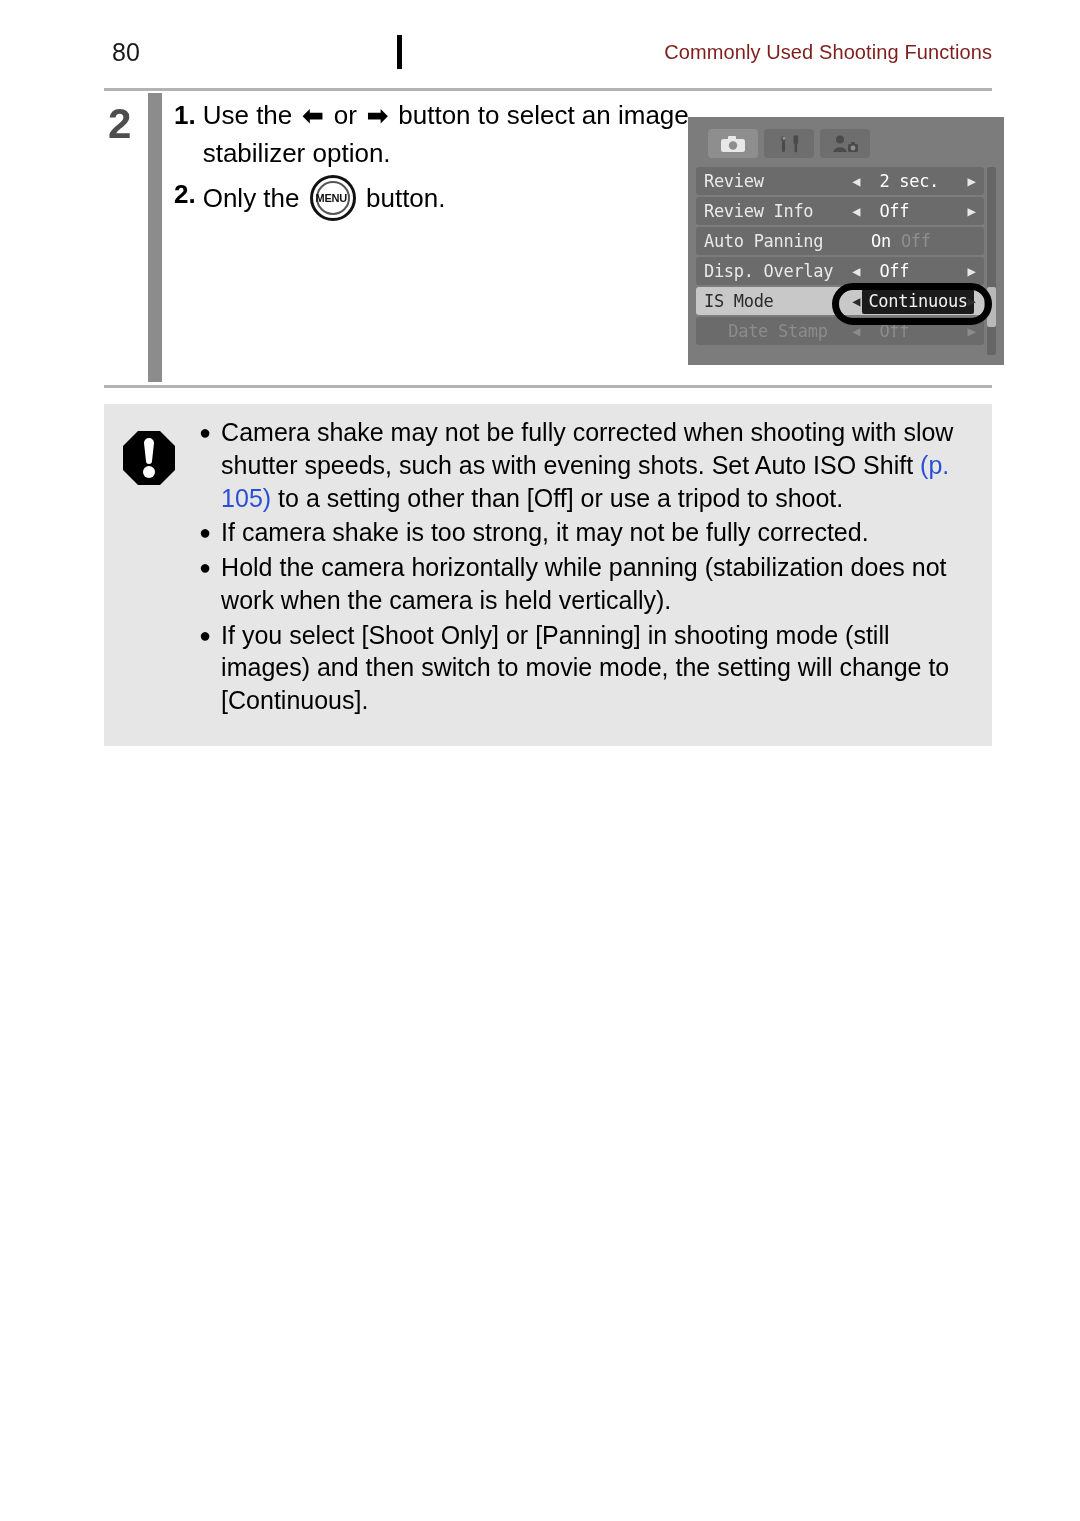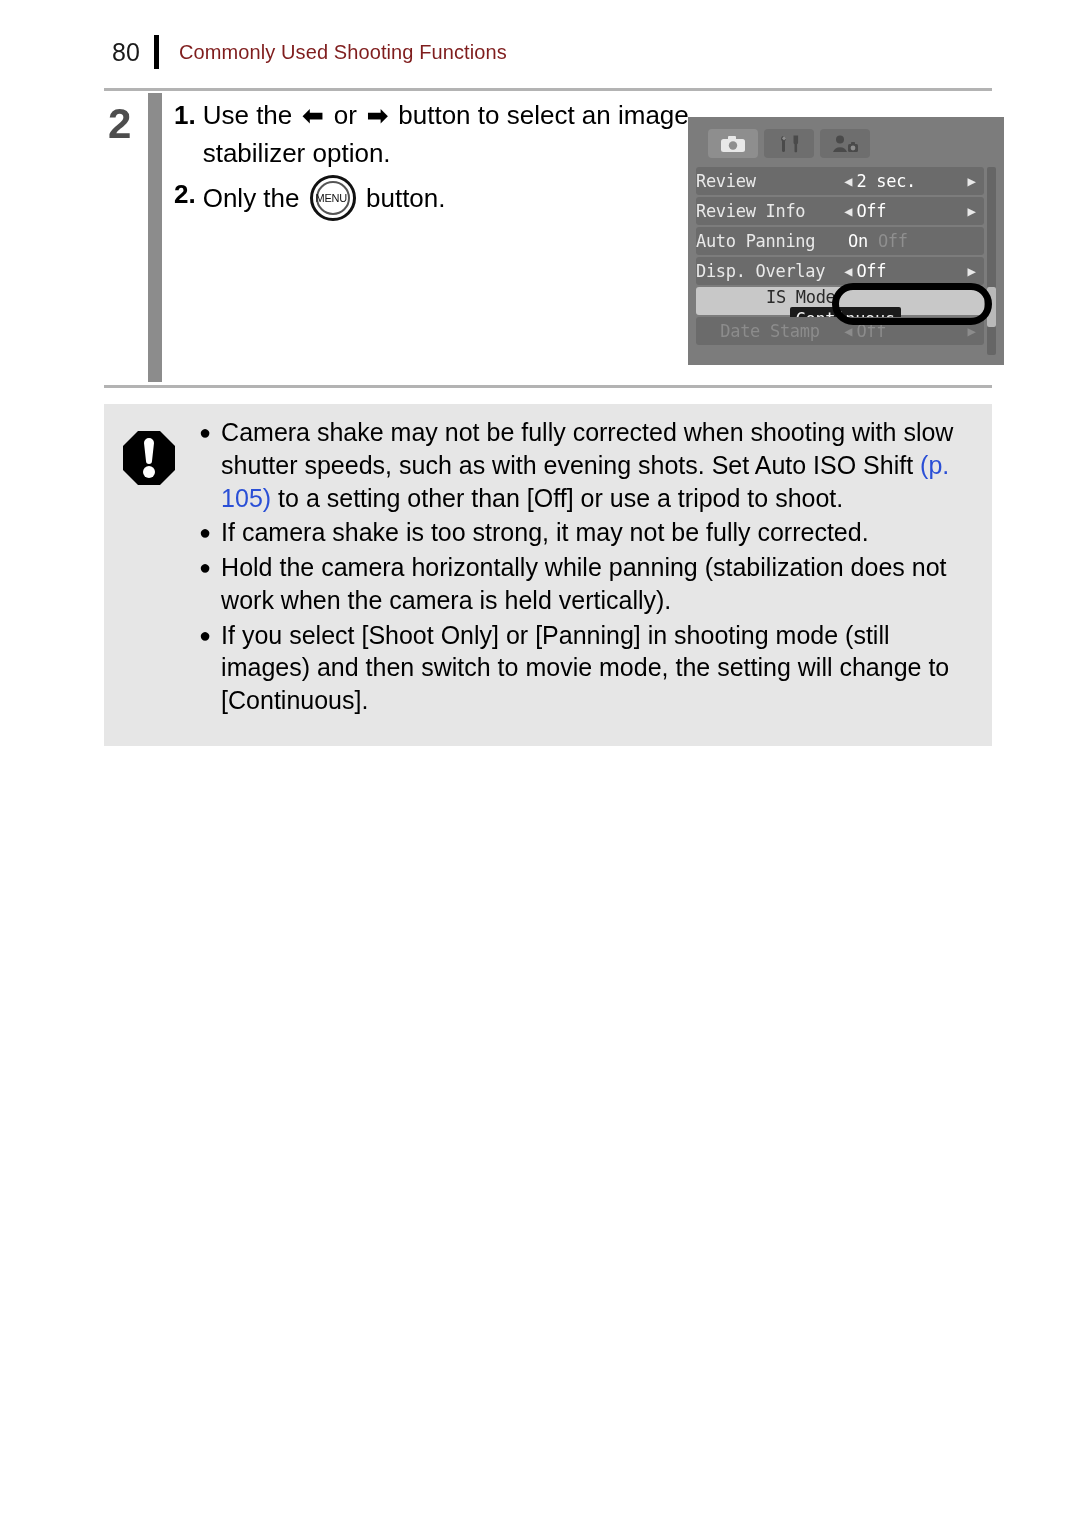--- a/index.html
+++ b/index.html
@@ -18,20 +18,21 @@
 
   
   .page-header {
     position: absolute;
     left: 112px;
     top: 32px;
     width: 880px;
     height: 40px;
     display: flex;
     align-items: center;
+    justify-content: space-between;
   }
   .page-number {
     font-size: 25px;
     letter-spacing: 0px;
     color: #1a1a1a;
     width: 42px;
   }
   .header-rule {
     width: 5px;
     height: 34px;
@@ -133,21 +134,21 @@
     border: 2px solid #555;
     border-radius: 50%;
   }
   .menu-btn span {
     position: absolute;
     left: 0; right: 3px;
     top: 50%;
     transform: translateY(-50%);
     text-align: center;
     font-size: 11px;
-    font-weight: normal;
+    font-weight: bold;
     letter-spacing: -0.2px;
     color: #111;
     font-family: "Liberation Sans", sans-serif;
   }
 
   
   .lcd {
     position: absolute;
     left: 688px;
     top: 117px;
@@ -189,23 +190,23 @@
     border-radius: 3px;
     display: flex;
     align-items: center;
     font-family: "DejaVu Sans Mono", monospace;
     font-size: 17px;
     color: #e9e9e9;
   }
   .lcd-row.selected {
     background: #c8c8c8;
     color: #2a2a2a;
-    flex-direction: column;
   }
   .lcd-row .label {
+    padding-left: 8px;
     width: 148px;
     white-space: nowrap;
     letter-spacing: -0.3px;
   }
   .lcd-row .value-wrap {
     position: relative;
     flex: 1 1 auto;
     display: flex;
     align-items: center;
     height: 100%;
@@ -213,21 +214,21 @@
   .lcd-row .carets-l,
   .lcd-row .carets-r {
     font-size: 14px;
     line-height: 1;
   }
   .lcd-row .carets-r {
     position: absolute;
     right: 8px;
   }
   .lcd-row .value {
-    padding-left: 4px;
+    padding-left: 19px;
     white-space: nowrap;
     letter-spacing: -0.3px;
   }
   .lcd-row .value.dim { color: #8f8f8f; }
   .lcd-row .value.bright { color: #ffffff; }
   .lcd-row.selected .value-box {
     background: #1b1b1b;
     color: #f2f2f2;
     padding: 2px 6px 3px 6px;
     border-radius: 2px;

